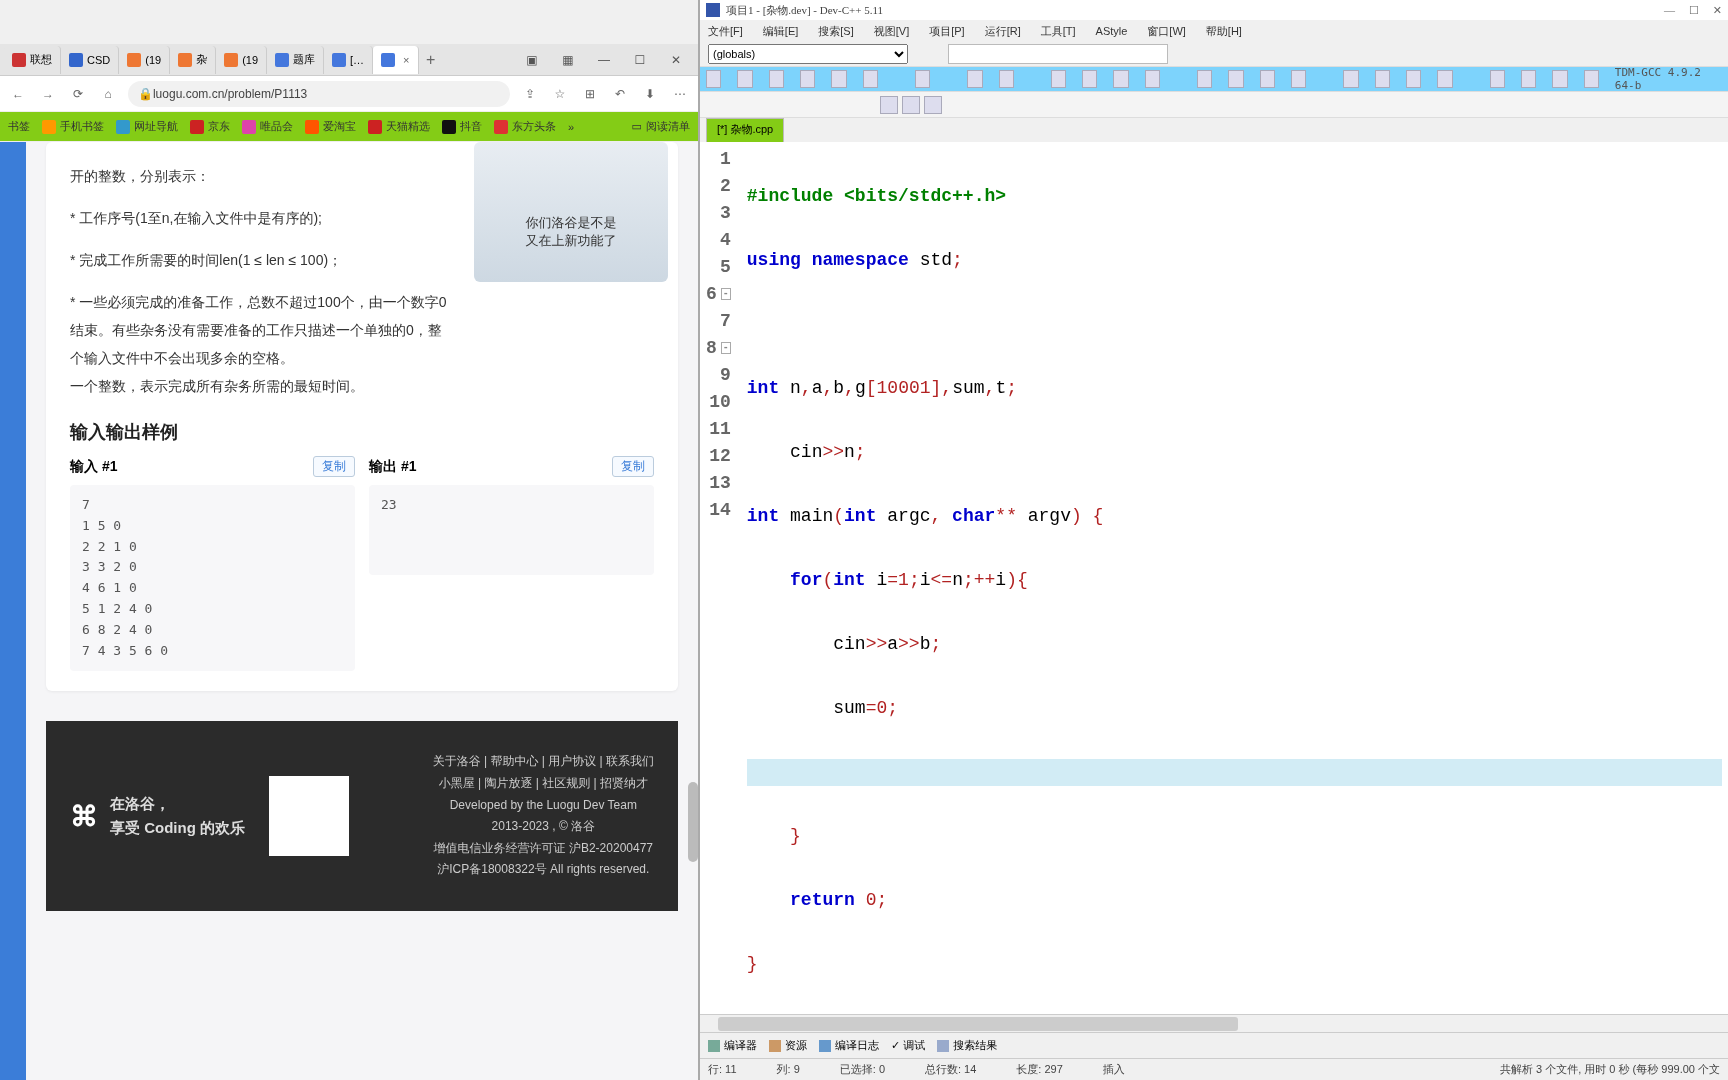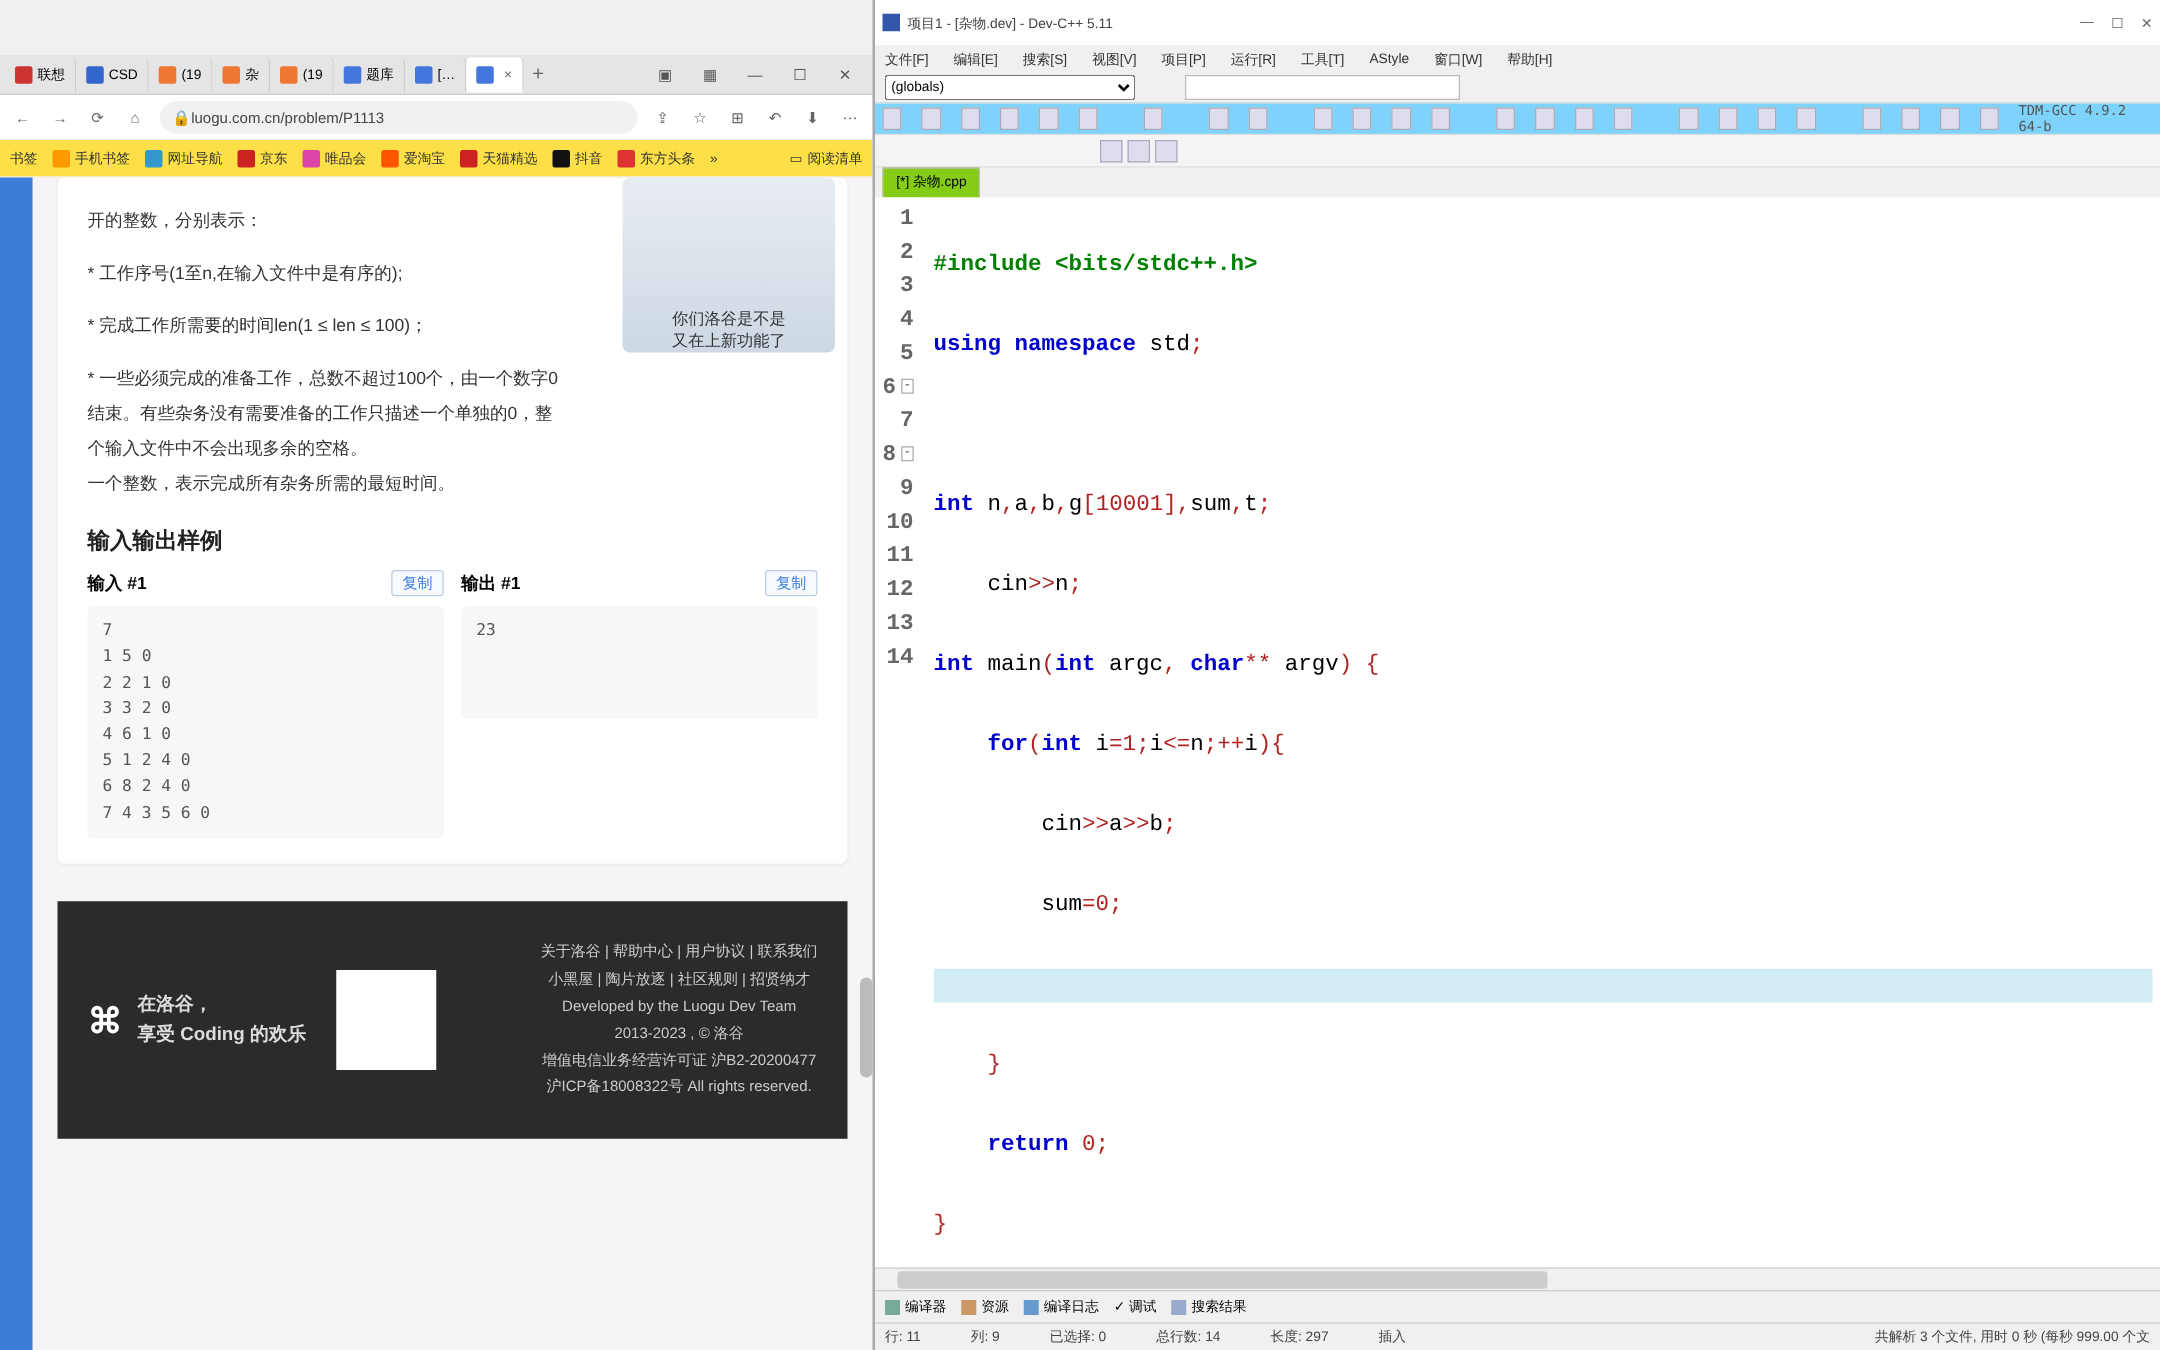--- a/index.html
+++ b/index.html
@@ -13,50 +13,50 @@
 .tab-icon { width: 14px; height: 14px; margin-right: 4px; background: #d33; border-radius: 2px; flex-shrink: 0; }
 .tab-close { margin-left: 4px; color: #666; }
 .tab-new { width: 24px; text-align: center; color: #666; font-size: 16px; }
 .winctl { margin-left: auto; display: flex; gap: 16px; padding-right: 8px; color: #555; }
 .winbtn { width: 20px; text-align: center; }
 
 .addr-bar { height: 36px; background: #fff; display: flex; align-items: center; padding: 0 8px; gap: 10px; border-bottom: 1px solid #eee; }
 .nav-btn { width: 20px; text-align: center; color: #666; }
 .url-box { flex: 1; height: 26px; background: #f1f1f1; border-radius: 13px; display: flex; align-items: center; padding: 0 10px; font-size: 12px; color: #444; }
 
-.bm-bar { height: 30px; background: #fde047; display: flex; align-items: center; padding: 0 8px; gap: 12px; border-bottom: 1px solid #eee; font-size: 11px; }
+.bm-bar { height: 30px; background: #84cc16; display: flex; align-items: center; padding: 0 8px; gap: 12px; border-bottom: 1px solid #eee; font-size: 11px; }
 .bm { display: flex; align-items: center; gap: 4px; color: #333; }
 .bm-icon { width: 14px; height: 14px; background: #e33; border-radius: 2px; }
 
 .content-area { flex: 1; position: relative; display: flex; background: #f5f5f7; }
 .sidebar-left { width: 26px; background: #3b7dd8; }
 .page { flex: 1; overflow: auto; padding: 0 20px; position: relative; }
 .card { background: #fff; border-radius: 6px; padding: 20px 24px; box-shadow: 0 1px 3px rgba(0,0,0,0.06); margin-top: 0; }
 .ptext { font-size: 14px; color: #333; line-height: 2; }
 .h2 { font-size: 18px; font-weight: bold; margin: 20px 0 12px; color: #222; }
 .io-row { display: flex; gap: 14px; }
 .io-col { flex: 1; }
 .io-head { display: flex; justify-content: space-between; align-items: center; font-size: 14px; font-weight: bold; margin-bottom: 8px; }
 .copy-btn { font-size: 12px; color: #3b7dd8; border: 1px solid #bcd; border-radius: 3px; padding: 1px 8px; background: #f6faff; font-weight: normal; }
 .pre { background: #f7f7f9; border-radius: 4px; padding: 10px 12px; font-family: Consolas, monospace; font-size: 13px; color: #555; white-space: pre; line-height: 1.6; min-height: 90px; }
 
-.side-img { position: absolute; right: 30px; top: 0; width: 170px; height: 140px; background: linear-gradient(180deg,#e8edf2,#cdd8e2); border-radius: 6px; display:flex; flex-direction:column; justify-content:flex-end; align-items:center; font-size:13px; color:#333; padding-bottom:0; }
+.side-img { position: absolute; right: 30px; top: 0; width: 194px; height: 140px; background: linear-gradient(180deg,#e8edf2,#cdd8e2); border-radius: 6px; display:flex; flex-direction:column; justify-content:flex-end; align-items:center; font-size:13px; color:#333; padding-bottom:32px; }
 
 .footer { background: #2b2b2b; color: #ddd; margin-top: 30px; padding: 30px 24px; display: flex; align-items: center; gap: 24px; }
 .flogo { display: flex; align-items: center; gap: 12px; }
 .flogo-ic { font-size: 28px; font-weight: bold; color: #fff; }
 .fslogan { font-size: 15px; font-weight: bold; line-height: 1.6; }
 .qr { width: 80px; height: 80px; background: #fff; }
 .flinks { margin-left: auto; text-align: center; font-size: 12px; line-height: 1.8; color: #ccc; }
 
 .scrollthumb { position: absolute; right: 0; top: 640px; width: 10px; height: 80px; background: #bbb; border-radius: 5px; }
 
 
 .devcpp { position: absolute; left: 698px; top: 0; right: 0; height: 1080px; background: #f0f0f0; display: flex; flex-direction: column; border-left: 2px solid #aaa; }
-.dc-title { height: 36px; display: flex; align-items: center; padding: 0 6px; background: #fff; font-size: 11px; color: #444; }
+.dc-title { height: 20px; display: flex; align-items: center; padding: 0 6px; background: #fff; font-size: 11px; color: #444; font-family: Liberation Serif, serif; }
 .dc-title-ic { width: 14px; height: 14px; background: #35a; margin-right: 6px; }
 .dc-winctl { margin-left: auto; display: flex; gap: 14px; color: #666; }
 .dc-menu { height: 22px; display: flex; align-items: center; gap: 20px; padding: 0 8px; background: #f0f0f0; font-size: 11px; color: #333; }
 .dc-glob { height: 24px; display: flex; align-items: center; padding: 0 8px; }
 .dc-glob select { font-size: 11px; width: 200px; height: 20px; }
 .dc-glob-r { margin-left: 40px; width: 220px; height: 20px; border: 1px solid #bbb; background: #fff; }
 .dc-tools { height: 26px; display: flex; align-items: center; gap: 16px; padding: 0 6px; border-top: 1px solid #ddd; border-bottom: 1px solid #ddd; background: #7dd3fc; }
 .tb { width: 18px; height: 18px; background: #dde; border: 1px solid #aab; }
 .tb-sep { width: 6px; }
 .dc-compiler { margin-left: auto; font-family: Consolas, monospace; font-size: 11px; color: #555; padding-right: 8px; }

